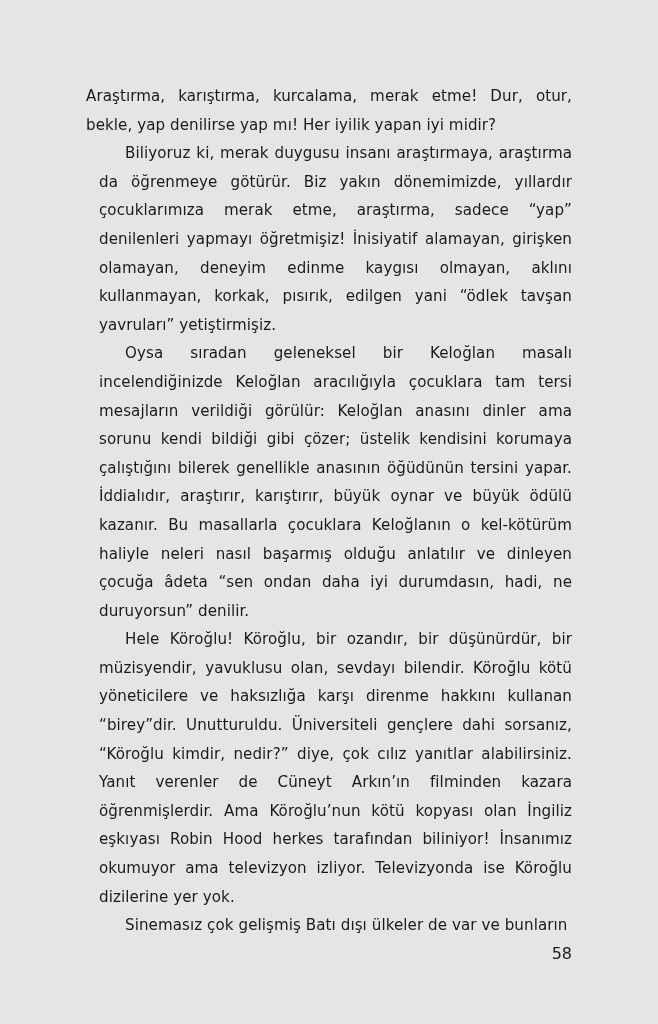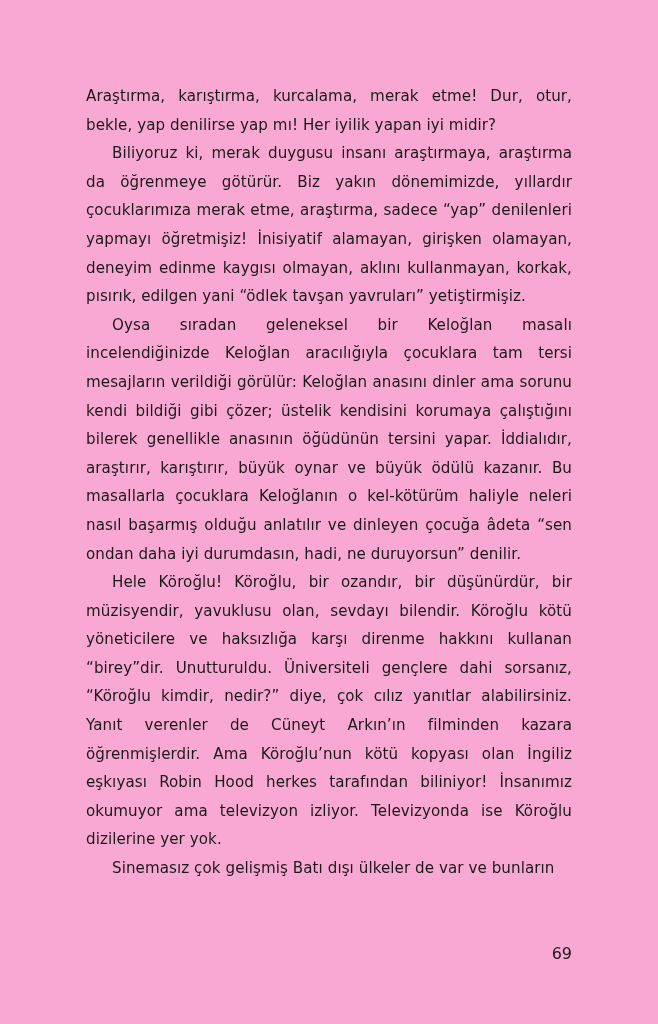--- a/index.html
+++ b/index.html
@@ -14,40 +14,41 @@
     font-family: "DejaVu Sans", sans-serif;
     color: #111111;
     overflow: hidden;
   }
   .page {
     position: absolute;
     left: 0;
     top: 0;
     width: 658px;
     height: 1024px;
-    background: #f9a8d4;
+    background: #e5e5e5;
   }
   .text-block {
     position: absolute;
     left: 86px;
     top: 82px;
     width: 486px;
   }
   p.para {
     margin: 0;
     font-size: 15.1px;
     line-height: 28.6px;
     text-align: justify;
     text-justify: inter-word;
     hyphens: manual;
     color: #1a1a1a;
     letter-spacing: 0.005em;
   }
   p.para.indent {
     text-indent: 26px;
+    margin-left: 13px;
   }
   p.para.last-left {
     text-align: left;
   }
   .folio {
     position: absolute;
     right: 86px;
     top: 944px;
     font-size: 16px;
     line-height: 20px;
@@ -59,14 +60,14 @@
 <body>
 
 <div class="page">
   <div class="text-block">
     <p class="para">Araştırma, karıştırma, kurcalama, merak etme! Dur, otur, bekle, yap denilirse yap mı! Her iyilik yapan iyi midir?</p>
     <p class="para indent">Biliyoruz ki, merak duygusu insanı araştırmaya, araştırma da öğrenmeye götürür. Biz yakın dönemimizde, yıllardır çocuklarımıza merak etme, araştırma, sadece “yap” denilenleri yapmayı öğretmişiz! İnisiyatif alamayan, girişken olamayan, deneyim edinme kaygısı olmayan, aklını kullanmayan, korkak, pısırık, edilgen yani “ödlek tavşan yavruları” yetiştirmişiz.</p>
     <p class="para indent">Oysa sıradan geleneksel bir Keloğlan masalı incelendiğinizde Keloğlan aracılığıyla çocuklara tam tersi mesajların verildiği görülür: Keloğlan anasını dinler ama sorunu kendi bildiği gibi çözer; üstelik kendisini korumaya çalıştığını bilerek genellikle anasının öğüdünün tersini yapar. İddialıdır, araştırır, karıştırır, büyük oynar ve büyük ödülü kazanır. Bu masallarla çocuklara Keloğlanın o kel-kötürüm haliyle neleri nasıl başarmış olduğu anlatılır ve dinleyen çocuğa âdeta “sen ondan daha iyi durumdasın, hadi, ne duruyorsun” denilir.</p>
     <p class="para indent">Hele Köroğlu! Köroğlu, bir ozandır, bir düşünürdür, bir müzisyendir, yavuklusu olan, sevdayı bilendir. Köroğlu kötü yöneticilere ve haksızlığa karşı direnme hakkını kullanan “birey”dir. Unutturuldu. Üniversiteli gençlere dahi sorsanız, “Köroğlu kimdir, nedir?” diye, çok cılız yanıtlar alabilirsiniz. Yanıt verenler de Cüneyt Arkın’ın filminden kazara öğrenmişlerdir. Ama Köroğlu’nun kötü kopyası olan İngiliz eşkıyası Robin Hood herkes tarafından biliniyor! İnsanımız okumuyor ama televizyon izliyor. Televizyonda ise Köroğlu dizilerine yer yok.</p>
     <p class="para indent last-left">Sinemasız çok gelişmiş Batı dışı ülkeler de var ve bunların</p>
   </div>
-  <div class="folio">69</div>
+  <div class="folio">58</div>
 </div>
 
 </body></html>

